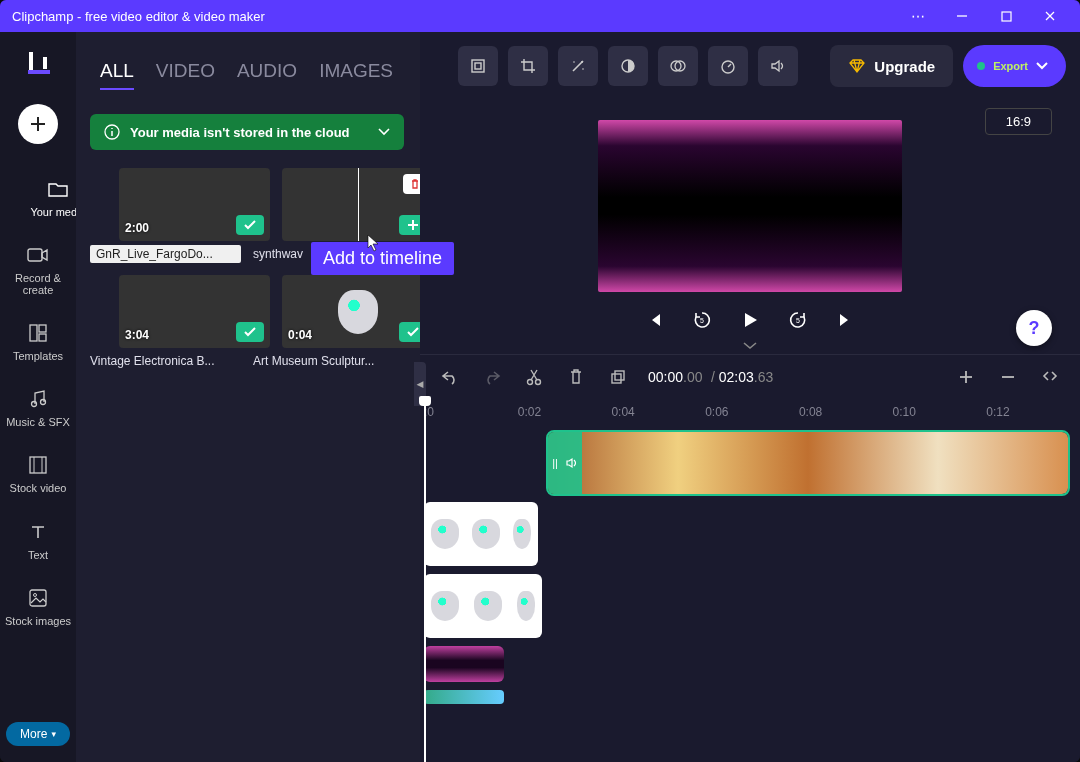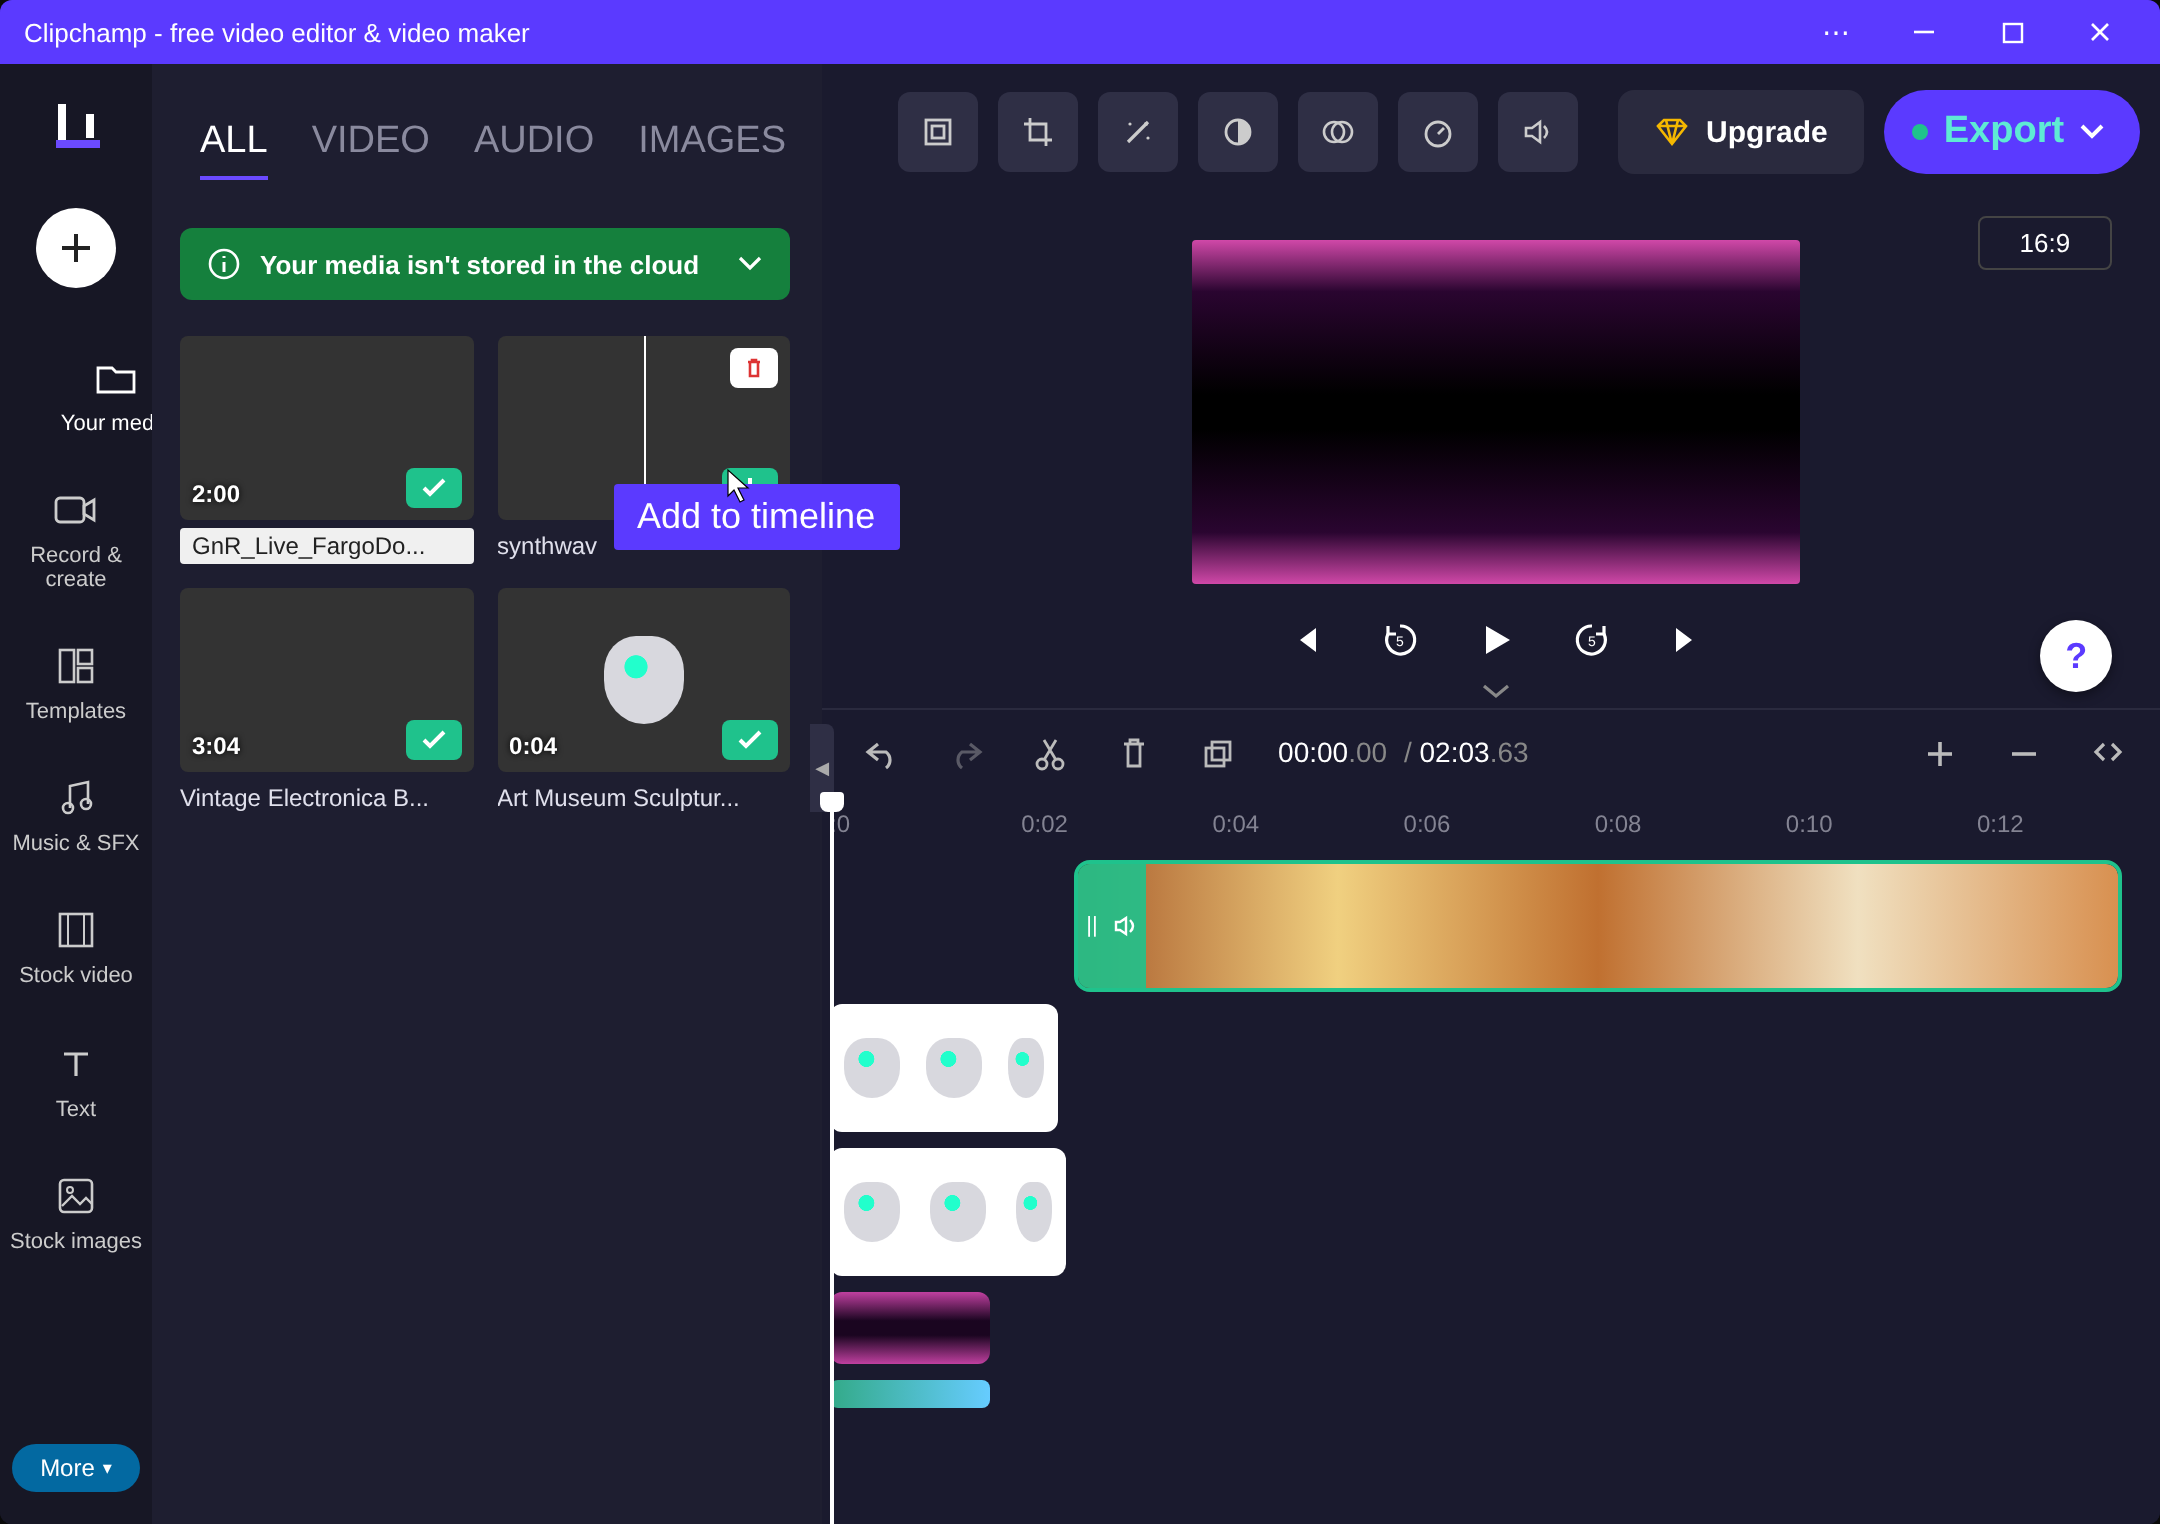--- a/index.html
+++ b/index.html
@@ -19,37 +19,37 @@
   .rail .morebtn { margin-top: auto; margin-bottom: 16px; background:#0369a1; color:#fff; border-radius:14px; padding:5px 14px; font-size:12px; display:flex; align-items:center; gap:4px; cursor:pointer;}
   
   .panel { width: 344px; background: #1e1e30; display: flex; flex-direction: column; padding: 0 8px 0 14px; }
   .tabs { display: flex; gap: 22px; padding: 28px 10px 10px 10px; font-size: 19px; color: #8a8a9e; }
   .tabs .tab { cursor: pointer; padding-bottom: 6px; }
   .tabs .tab.active { color: #fff; border-bottom: 2px solid #6b4aff; }
   .notice { margin: 14px 8px 18px 0; background: #15803d; border-radius: 6px; padding: 10px 14px; display: flex; align-items: center; gap: 10px; color: #fff; font-size: 13px; cursor: pointer; }
   .notice .chev { margin-left: auto; }
   .grid { display: grid; grid-template-columns: 1fr 1fr; gap: 12px; padding-right: 8px; }
   .thumb { position: relative; }
-  .thumb .img { width: 100%; height: 92px; background: #333; border-radius: 4px; position: relative; overflow: hidden; }
+  .thumb .img { width: 100%; height: 73px; background: #333; border-radius: 4px; position: relative; overflow: hidden; margin-left: 29px; }
   .thumb .dur { position: absolute; left: 6px; bottom: 6px; color: #fff; font-size: 12px; font-weight: 600; text-shadow: 0 0 3px #000; }
   .thumb .badge { position: absolute; right: 6px; bottom: 6px; width: 28px; height: 20px; border-radius: 4px; display: flex; align-items: center; justify-content: center; }
   .thumb .badge.ok { background: #1fc28c; }
   .thumb .badge.add { background: #1fc28c; }
   .thumb .delbadge { position:absolute; right:6px; top:6px; width:24px; height:20px; background:#fff; border-radius:4px; display:flex; align-items:center; justify-content:center;}
   .thumb .name { margin-top: 6px; color: #e0e0ec; font-size: 12px; white-space: nowrap; overflow: hidden; text-overflow: ellipsis; }
   .thumb .namebox { margin-top: 4px; background: #f0f0f0; color: #222; font-size: 12px; padding: 2px 6px; border-radius: 2px; white-space: nowrap; overflow: hidden; text-overflow: ellipsis; }
   .tooltip { position: absolute; top: 74px; left: 58px; background: #5b3aff; color: #fff; font-size: 18px; padding: 6px 12px; border-radius: 2px; white-space: nowrap; z-index: 5; }
   .cursor { position:absolute; top:66px; left:114px; z-index:6; font-size:13px; color:#fff; }
   
   .main { flex: 1; background: #1a1a2e; display: flex; flex-direction: column; position:relative; }
   .topbar { height: 68px; display: flex; align-items: center; padding: 0 14px; gap: 10px; }
   .topbar .sqbtn { width: 40px; height: 40px; background: #2f2f45; border-radius: 6px; display: flex; align-items: center; justify-content: center; cursor: pointer; }
   .topbar .spacer { flex: 1; }
   .upgrade { height: 42px; background: #2a2a3e; border-radius: 8px; display: flex; align-items: center; gap: 8px; padding: 0 18px; color: #fff; font-size: 15px; font-weight:600; cursor: pointer; }
-  .export { height: 42px; background: #5b3aff; border-radius: 24px; display: flex; align-items: center; gap: 8px; padding: 0 18px 0 14px; color: #5eead4; font-size: 19px; font-weight:600; cursor: pointer; }
+  .export { height: 42px; background: #5b3aff; border-radius: 24px; display: flex; align-items: center; gap: 8px; padding: 0 18px 0 14px; color: #bef264; font-size: 11px; font-weight:600; cursor: pointer; }
   .preview { flex: 0 0 250px; display: flex; flex-direction: column; align-items: center; justify-content: center; position: relative; }
   .preview .canvas { width: 304px; height: 172px; background: linear-gradient(#d048a8 0%, #2a0530 15%, #000 45%, #000 55%, #2a0530 85%, #d048a8 100%); position: relative; overflow: hidden; border-radius: 2px;}
   .preview .ar { position: absolute; right: 28px; top: 8px; background: #1a1a2e; border:1px solid #444; color: #fff; font-size: 13px; padding: 5px 20px; border-radius: 4px; }
   .pcontrols { display: flex; gap: 28px; align-items: center; margin-top: 18px; }
   .pcontrols .pc { cursor: pointer; color: #fff; }
   .helpbtn { position: absolute; right: 28px; bottom: 4px; width: 36px; height: 36px; border-radius: 50%; background: #fff; display: flex; align-items: center; justify-content: center; cursor: pointer; box-shadow: 0 2px 6px rgba(0,0,0,.4); }
   .collapse-tab { position:absolute; left:-6px; top:330px; width:12px; height:44px; background:#2f2f45; border-radius:0 4px 4px 0; display:flex; align-items:center; justify-content:center; cursor:pointer; font-size:9px; color:#aaa;}
   
   .tl-toolbar { height: 44px; border-top: 1px solid #2a2a3e; display: flex; align-items: center; gap: 18px; padding: 0 18px; }
   .tl-toolbar .tbtn { width: 24px; height: 24px; display: flex; align-items: center; justify-content: center; cursor: pointer; color: #bbb; }

